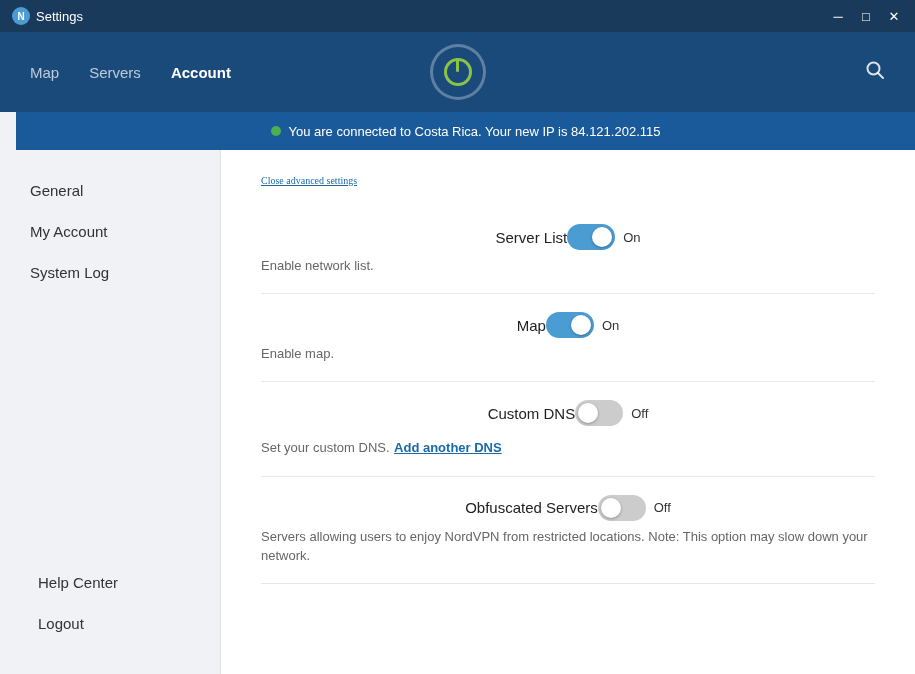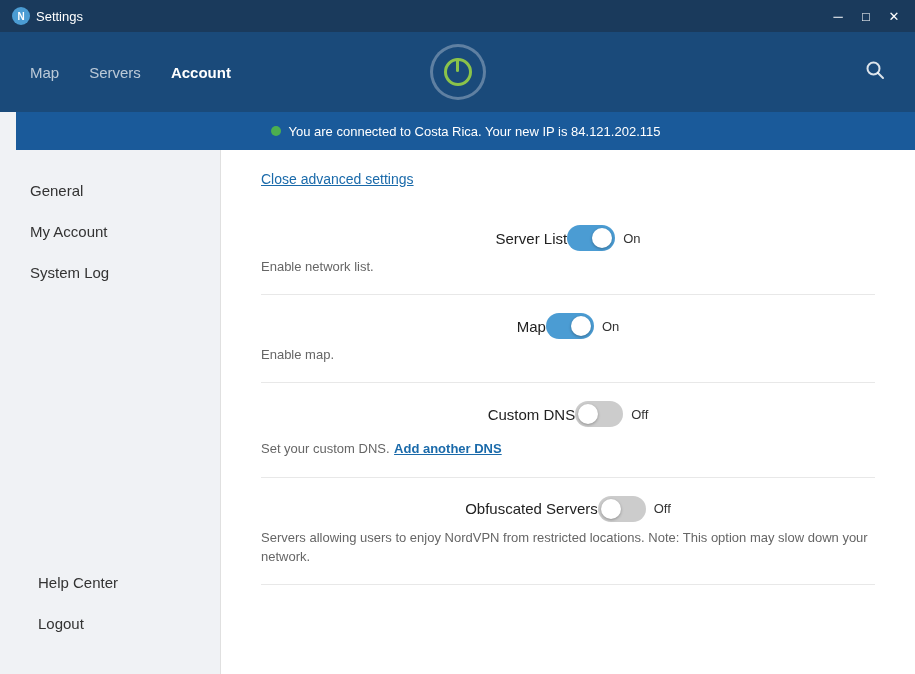--- a/index.html
+++ b/index.html
@@ -167,25 +167,26 @@
     .content {
       flex: 1;
       background: white;
       overflow-y: auto;
       padding: 20px 40px;
       border-left: 1px solid #e0e0e0;
     }
 
     .close-advanced {
       color: #1a6aaa;
-      font-size: 14px;
+      font-size: 10px;
       text-decoration: underline;
       cursor: pointer;
       margin-bottom: 20px;
       display: inline-block;
+      font-family: Liberation Serif, serif;
     }
 
     .setting-row {
       padding: 18px 0;
       border-bottom: 1px solid #e8e8e8;
     }
     .setting-header {
       display: flex;
       align-items: center;
       justify-content: center;

